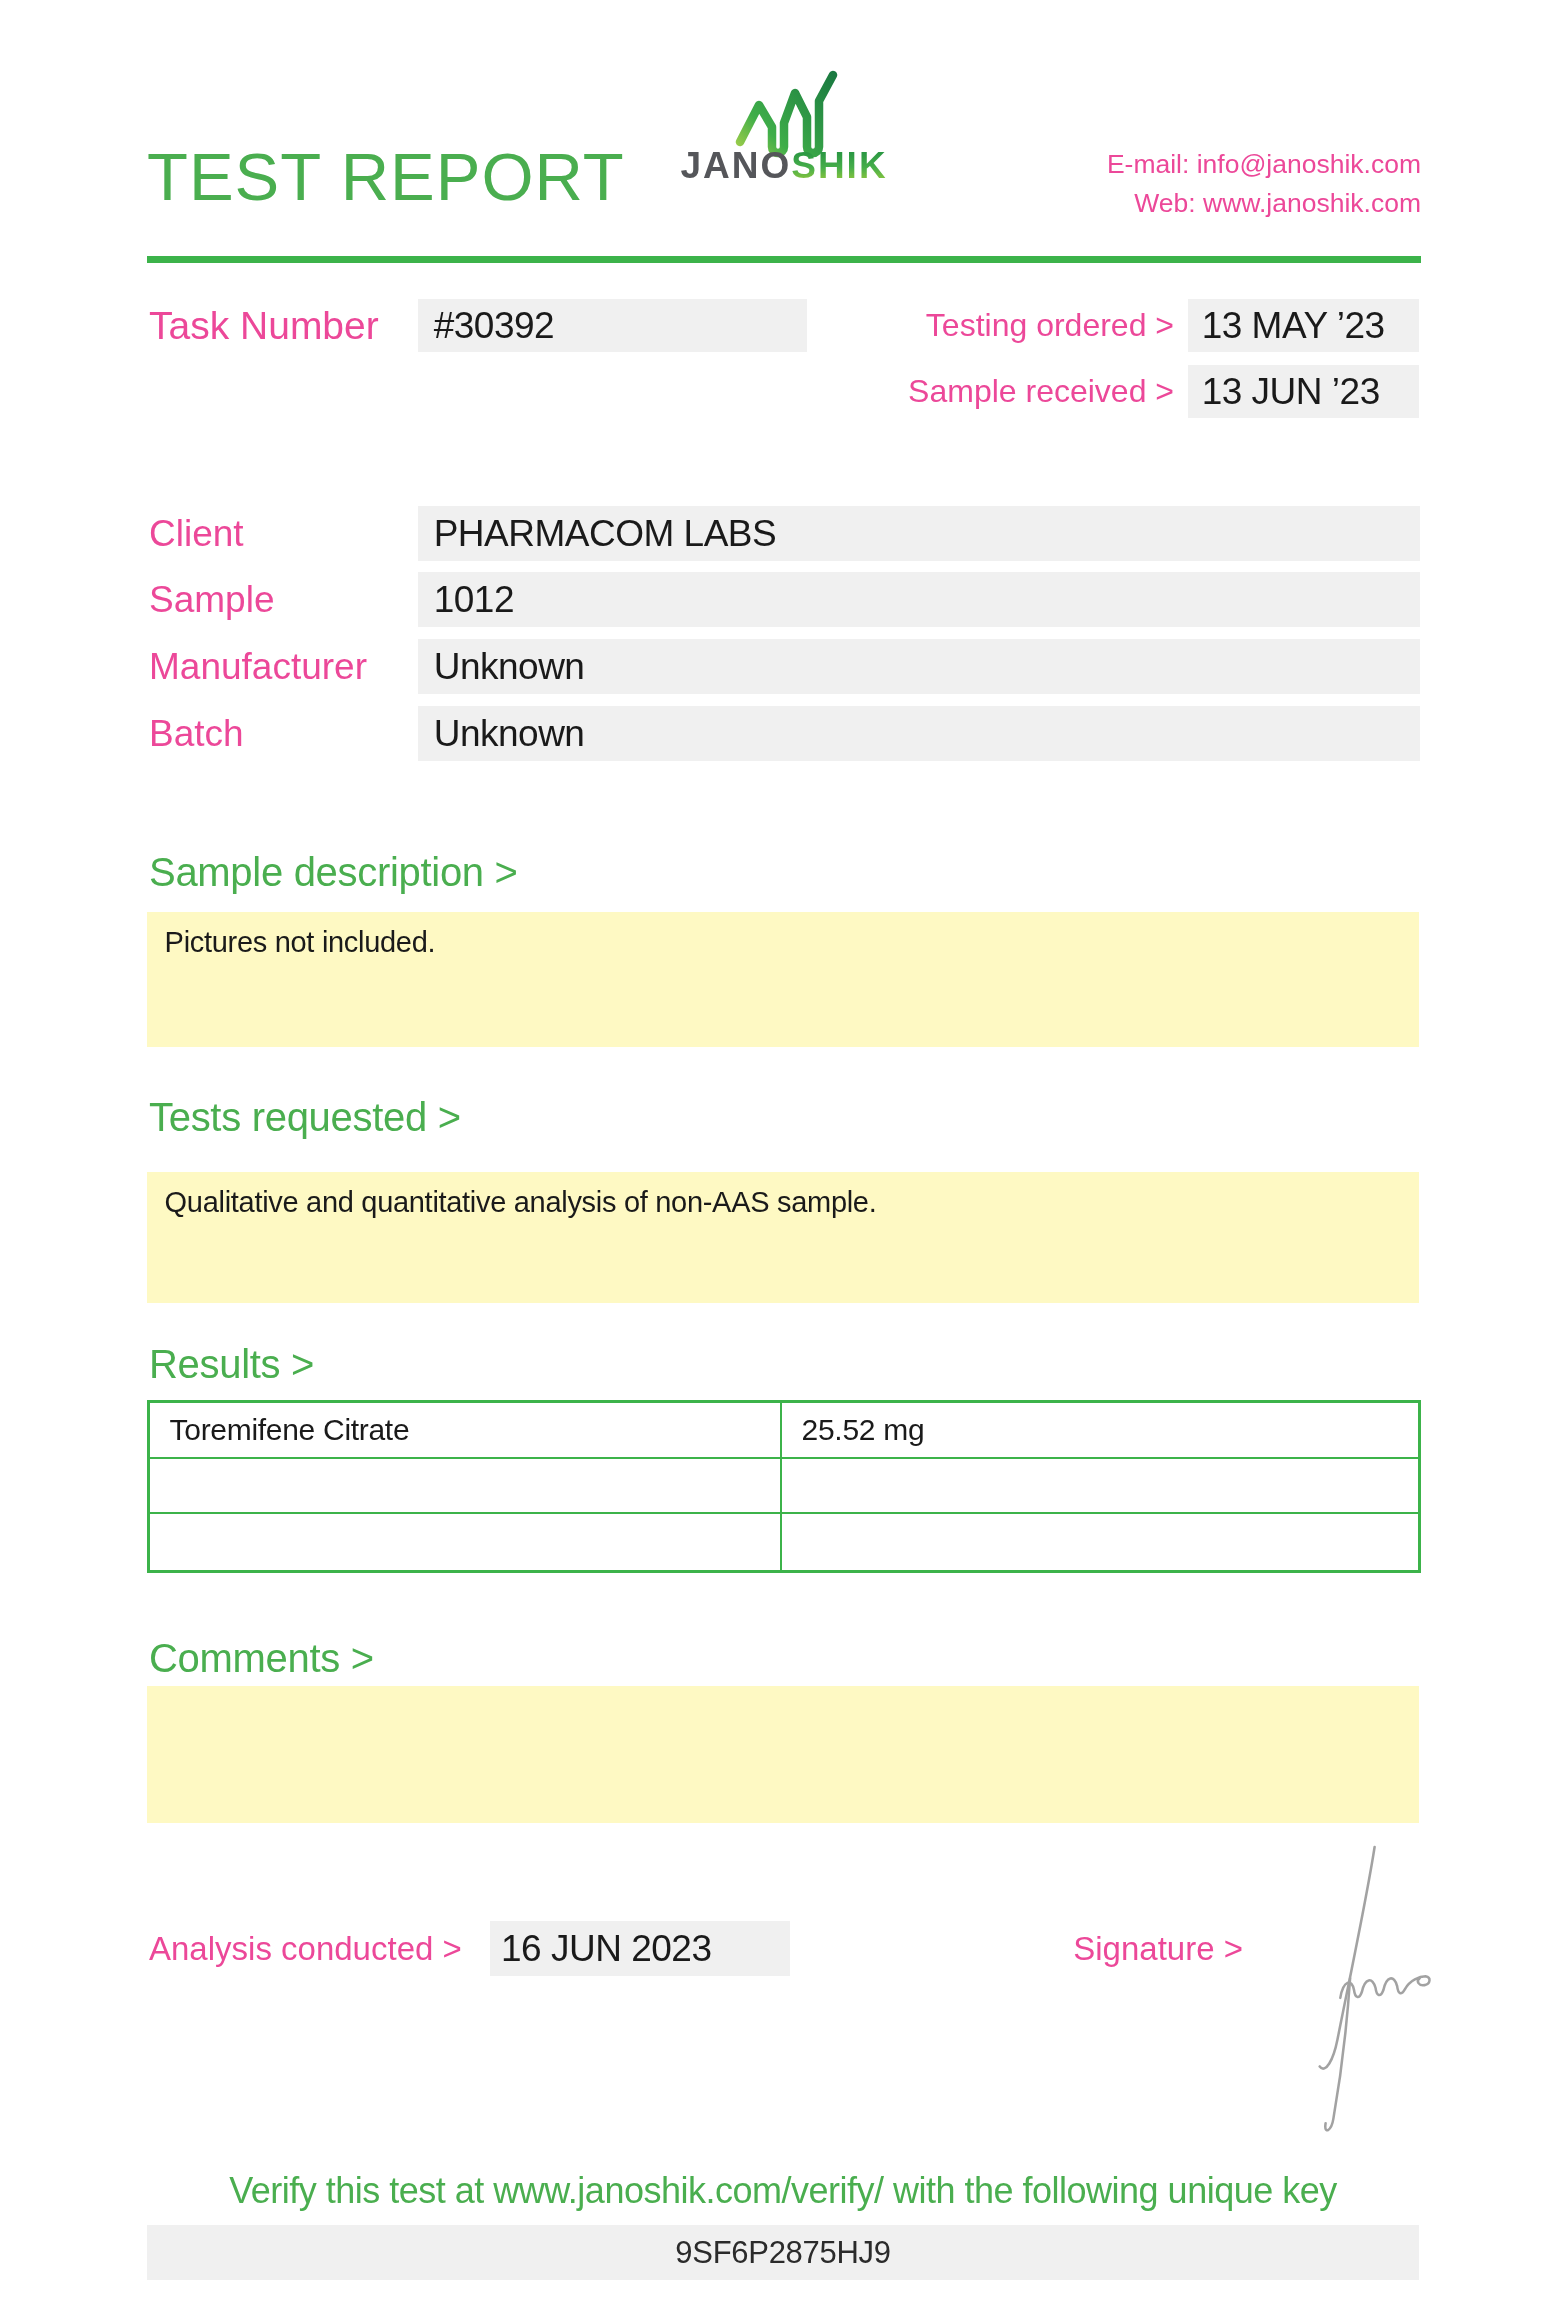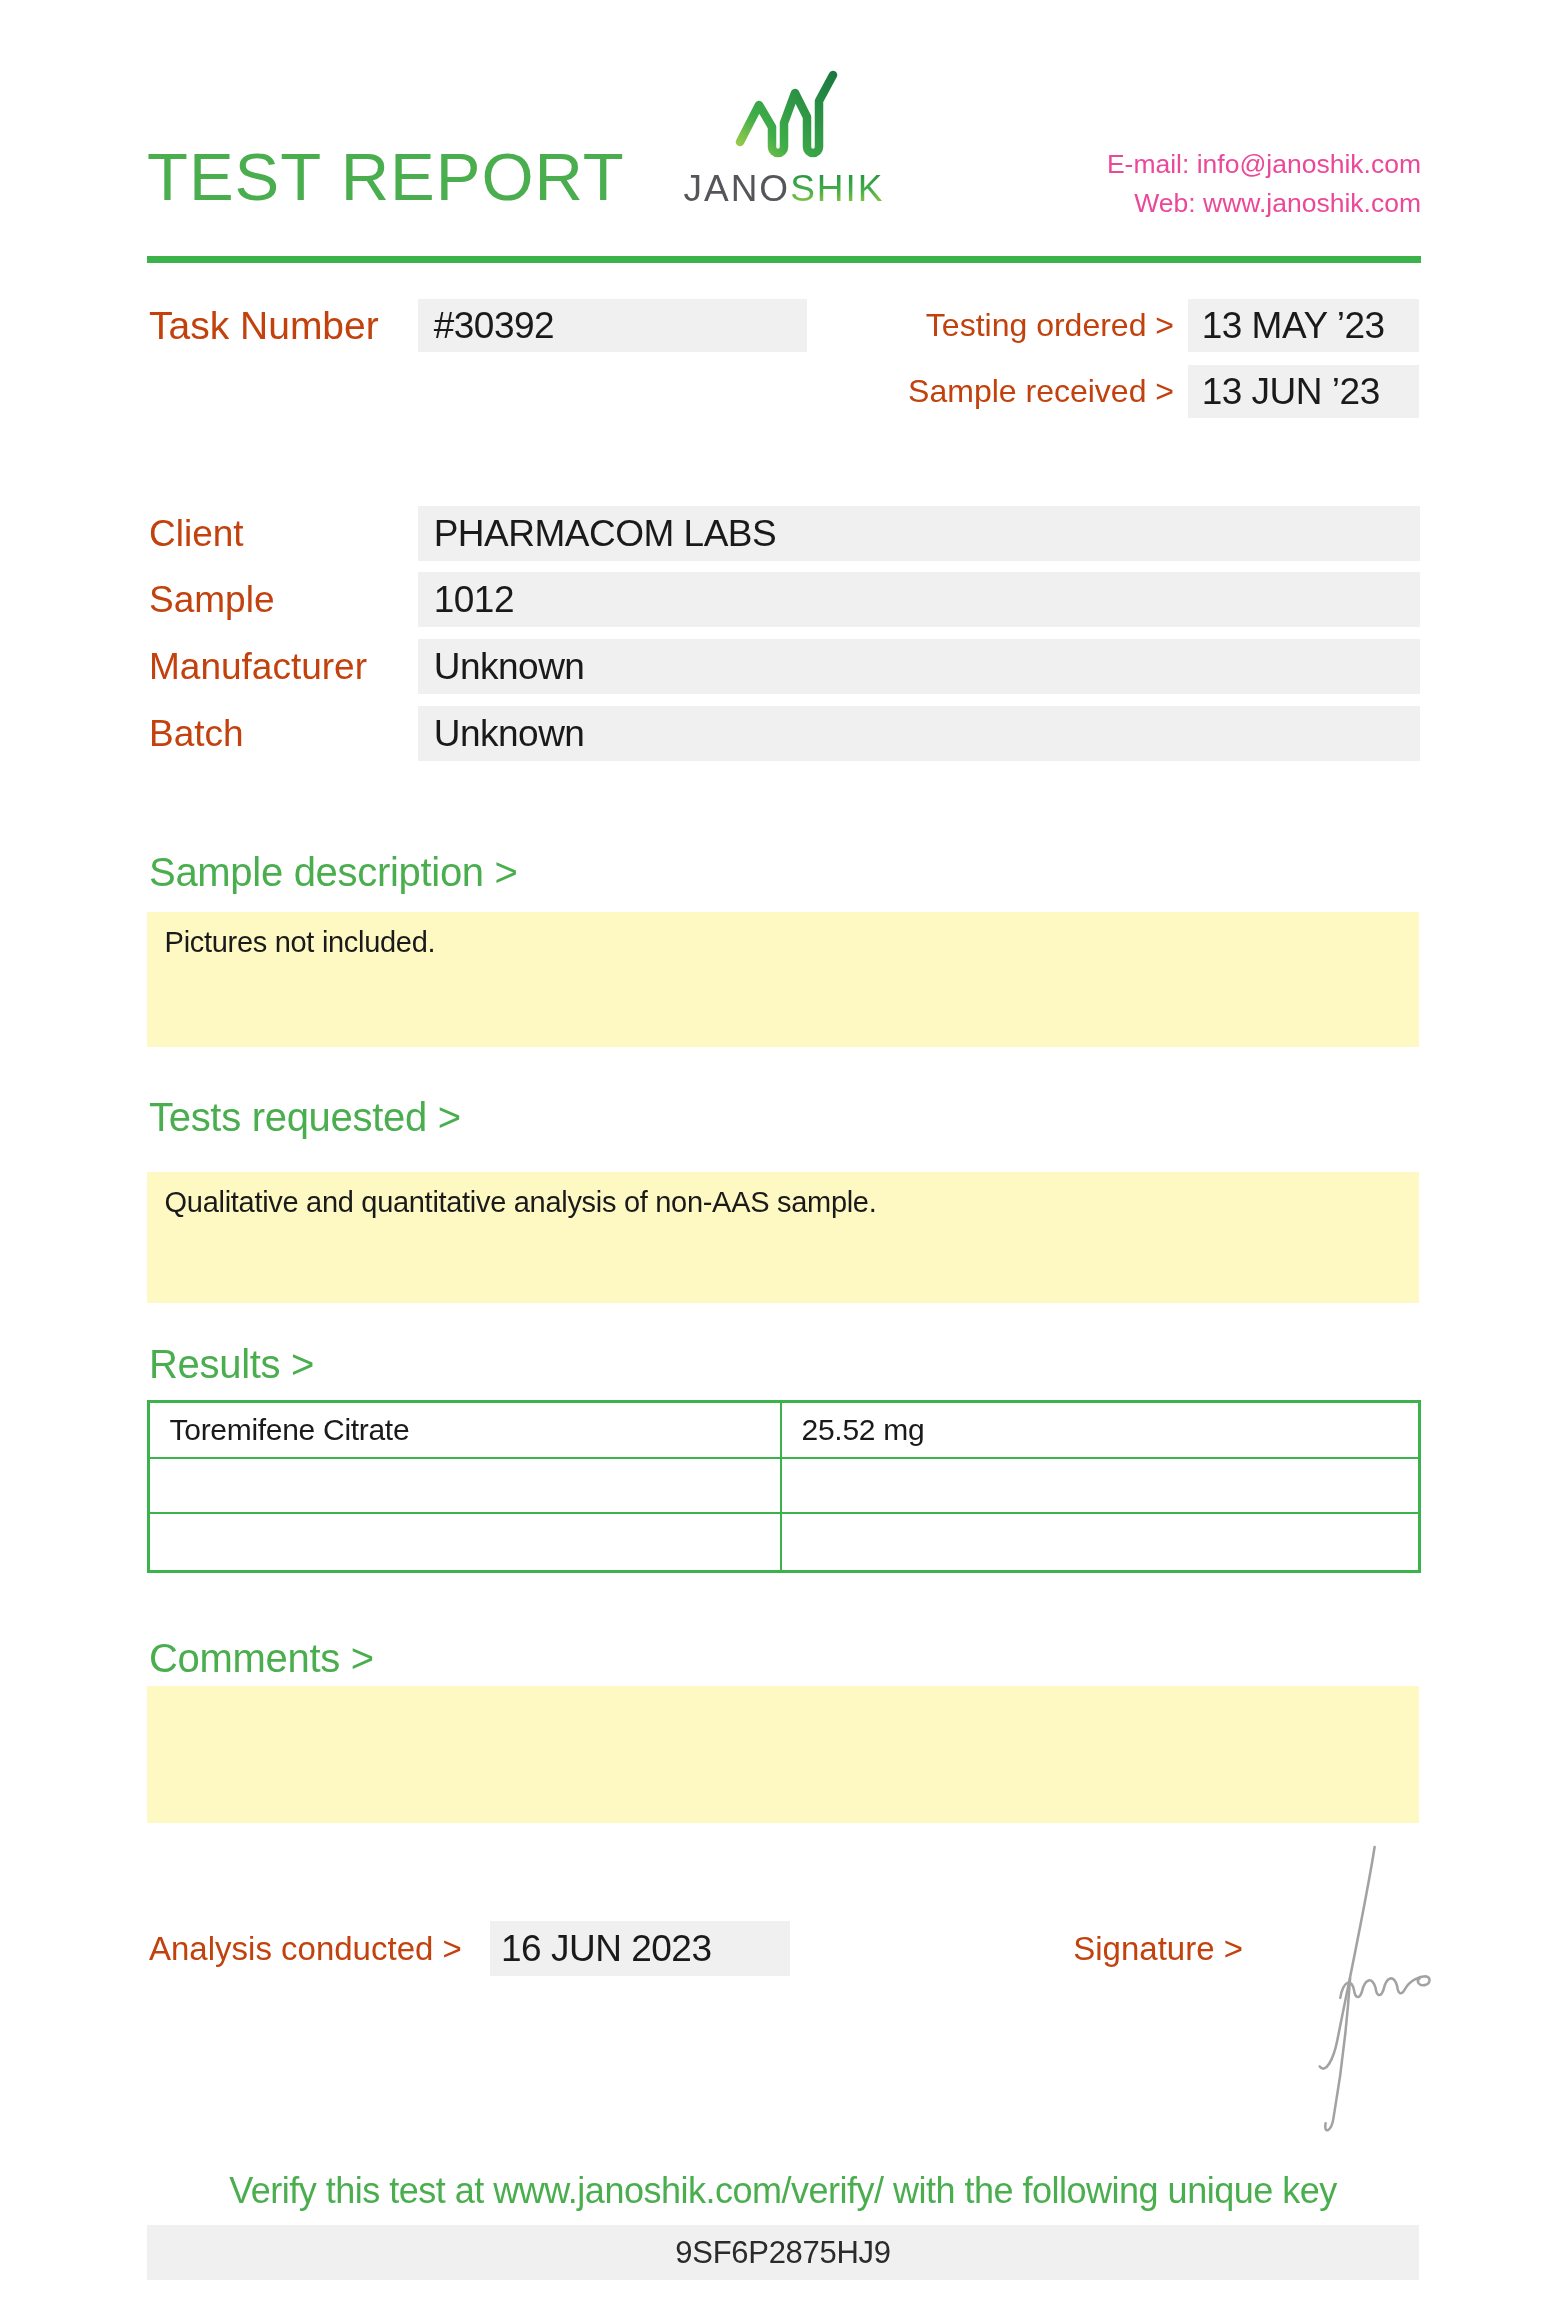--- a/index.html
+++ b/index.html
@@ -13,39 +13,39 @@
     overflow:hidden;
   }
   
   .title {
     position:absolute; left:147px; top:143px;
     font-size:67px; letter-spacing:1px; line-height:1;
     color:#4aae4f; font-weight:400;
   }
   .logo-icon { position:absolute; left:733px; top:63px; width:110px; height:110px; }
   .logo-text {
-    position:absolute; left:676px; top:168px; width:216px;
-    text-align:center; font-size:37px; font-weight:normal; letter-spacing:2px;
+    position:absolute; left:676px; top:145px; width:216px;
+    text-align:center; font-size:37px; font-weight:bold; letter-spacing:2px;
     color:#55565a; white-space:nowrap;
   }
   .logo-text .shik {
     background:linear-gradient(180deg,#1d8c3f 0%, #46ae4a 55%, #a8cf38 100%);
     -webkit-background-clip:text; background-clip:text;
     -webkit-text-fill-color:transparent; color:#3fae49;
   }
   .contact {
     position:absolute; right:147px; top:145px;
     text-align:right; font-size:26.5px; line-height:39px; color:#ec4899;
   }
   .rule {
     position:absolute; left:147px; top:256px; width:1274px; height:6.9px;
     background:#3cb34a;
   }
   
-  .g-label { color:#c2410c; white-space:nowrap; display:flex; align-items:center; }
+  .g-label { color:#ec4899; white-space:nowrap; display:flex; align-items:center; }
   .v-box {
     position:absolute; background:#f0f0f0; display:flex; align-items:center;
     font-size:37px; color:#1a1a1a; padding-left:15.7px; letter-spacing:-0.5px;
   }
   .heading {
     position:absolute; left:149px; height:43px;
     font-size:40px; color:#4aae4f; display:flex; align-items:center;
     letter-spacing:-0.3px;
   }
   .text-box {

